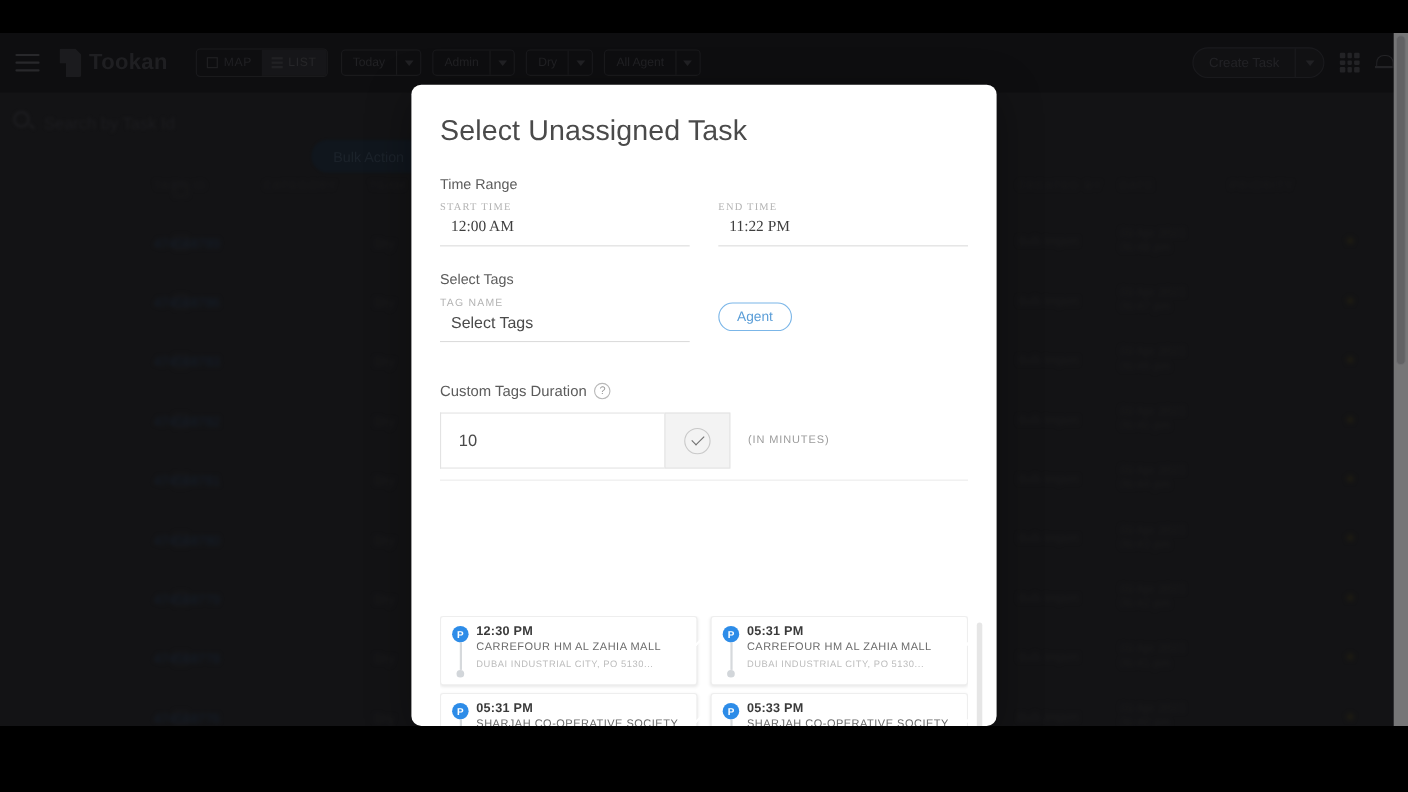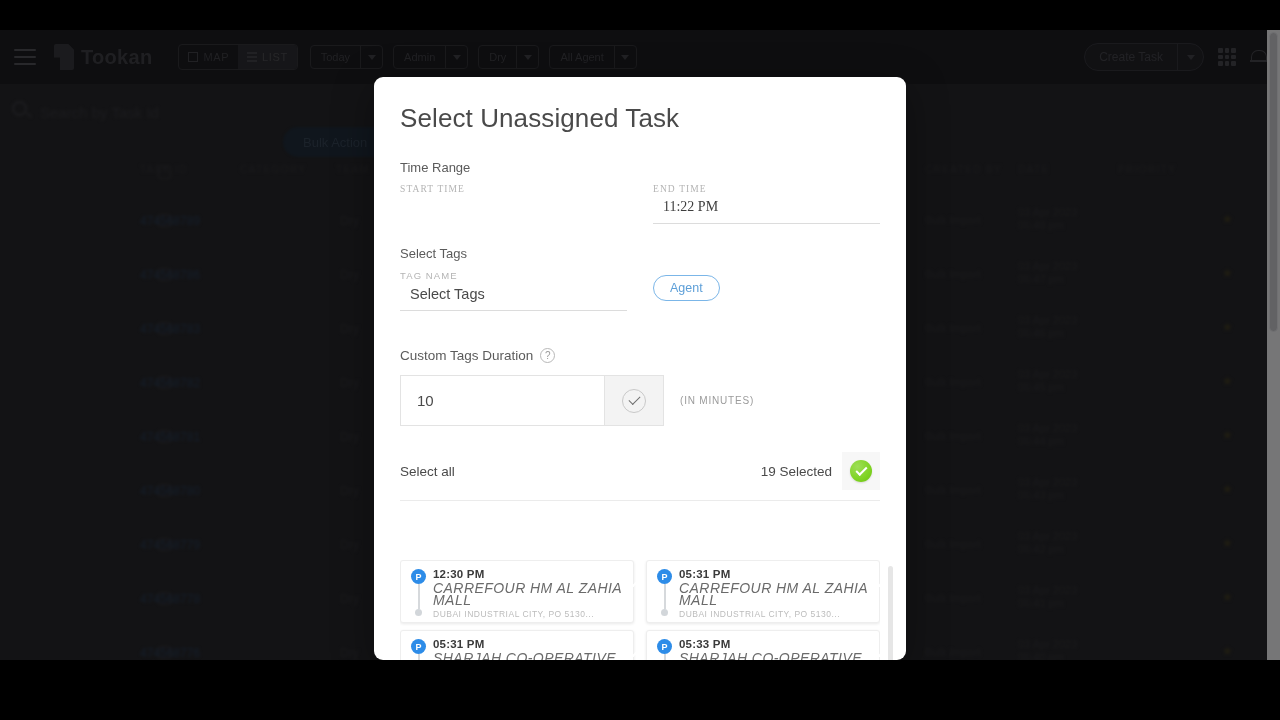--- a/index.html
+++ b/index.html
@@ -248,23 +248,23 @@
     width:15px;height:15px;border-radius:50%;
     background:#2d8ce8; color:#fff; font-size:9px; font-weight:700;
     display:flex;align-items:center;justify-content:center;
     position:absolute; left:0; top:1px;
   }
   .pin-line { position:absolute; left:7px; top:16px; width:1.5px; height:25px; background:#d6d9dc; }
   .pin-dot { position:absolute; left:4px; top:41px; width:7px;height:7px;border-radius:50%;background:#d2d6da; }
   .task-body { flex:1; min-width:0; }
   .task-time { font-size:11.5px; color:#3a3a3a; font-weight:600; letter-spacing:.2px; }
   .task-name {
-    font-size:14px; letter-spacing:.45px; color:#6a6a6a;
+    font-size:10px; letter-spacing:.45px; color:#6a6a6a;
     line-height:11.5px; margin-top:3px;
-    max-height:23px; overflow:hidden;font-style:italic;
+    max-height:23px; overflow:hidden;
   }
   .task-addr {
     font-size:8.5px; letter-spacing:.5px; color:#bcbcbc; margin-top:3px;
     white-space:nowrap; overflow:hidden; text-overflow:ellipsis;
   }
   .task-check { position:absolute; right:9px; top:12px; }
 
   
   .list-scroll {
     position:absolute; left:514px; top:489px;
@@ -457,20 +457,21 @@
 
     <div id="modal">
       <div class="modal-pad">
 
         <div class="modal-title">Select Unassigned Task</div>
 
         <div class="group-label">Time Range</div>
         <div class="two-col">
           <div class="fld">
             <div class="field-caption">START TIME</div>
+            <div class="fld-underline">12:00 AM</div>
           </div>
           <div class="fld">
             <div class="field-caption">END TIME</div>
             <div class="fld-underline">11:22 PM</div>
           </div>
         </div>
 
         <div class="group-label" style="margin-top:22px">Select Tags</div>
         <div class="tagrow">
           <div class="tag-fld">
@@ -486,27 +487,20 @@
         </div>
 
         <div class="dur-box">
           <div class="dur-input">10</div>
           <div class="dur-apply">
             <span class="circle-check"></span>
           </div>
           <span class="dur-unit">(IN MINUTES)</span>
         </div>
 
-        <div class="selectall-row">
-          <span class="selectall-label">Select all</span>
-          <span class="selcount">19 Selected</span>
-          <span class="sel-all-box">
-            <span class="green-check"></span>
-          </span>
-        </div>
         <div class="divider"></div>
       </div>
 
       <div class="tasklist">
         <div class="taskgrid" id="task-grid">
             <div class="task-card">
               <div class="pin-col">
                 <span class="pin">P</span>
                 <span class="pin-line"></span>
                 <span class="pin-dot"></span>

